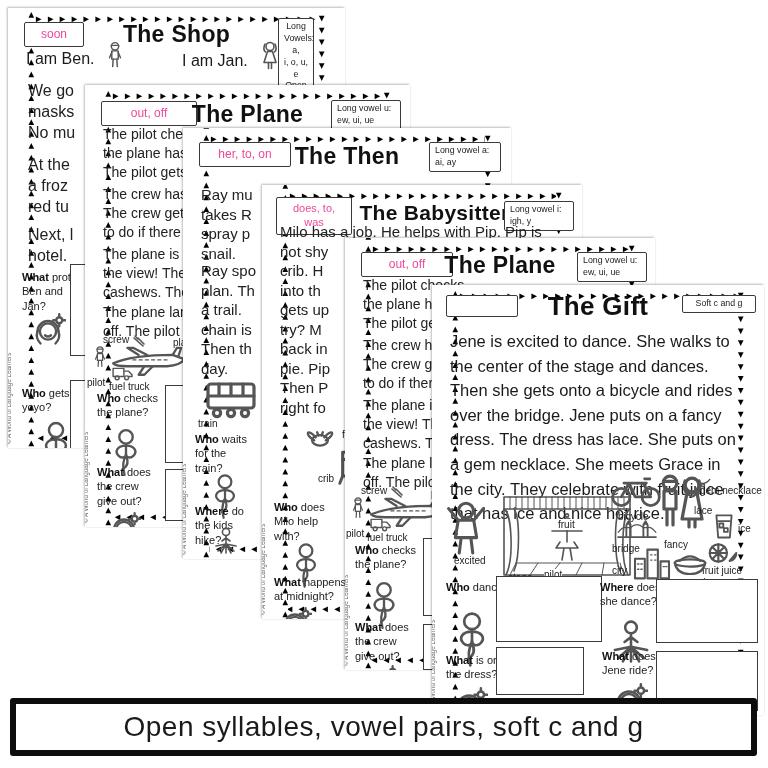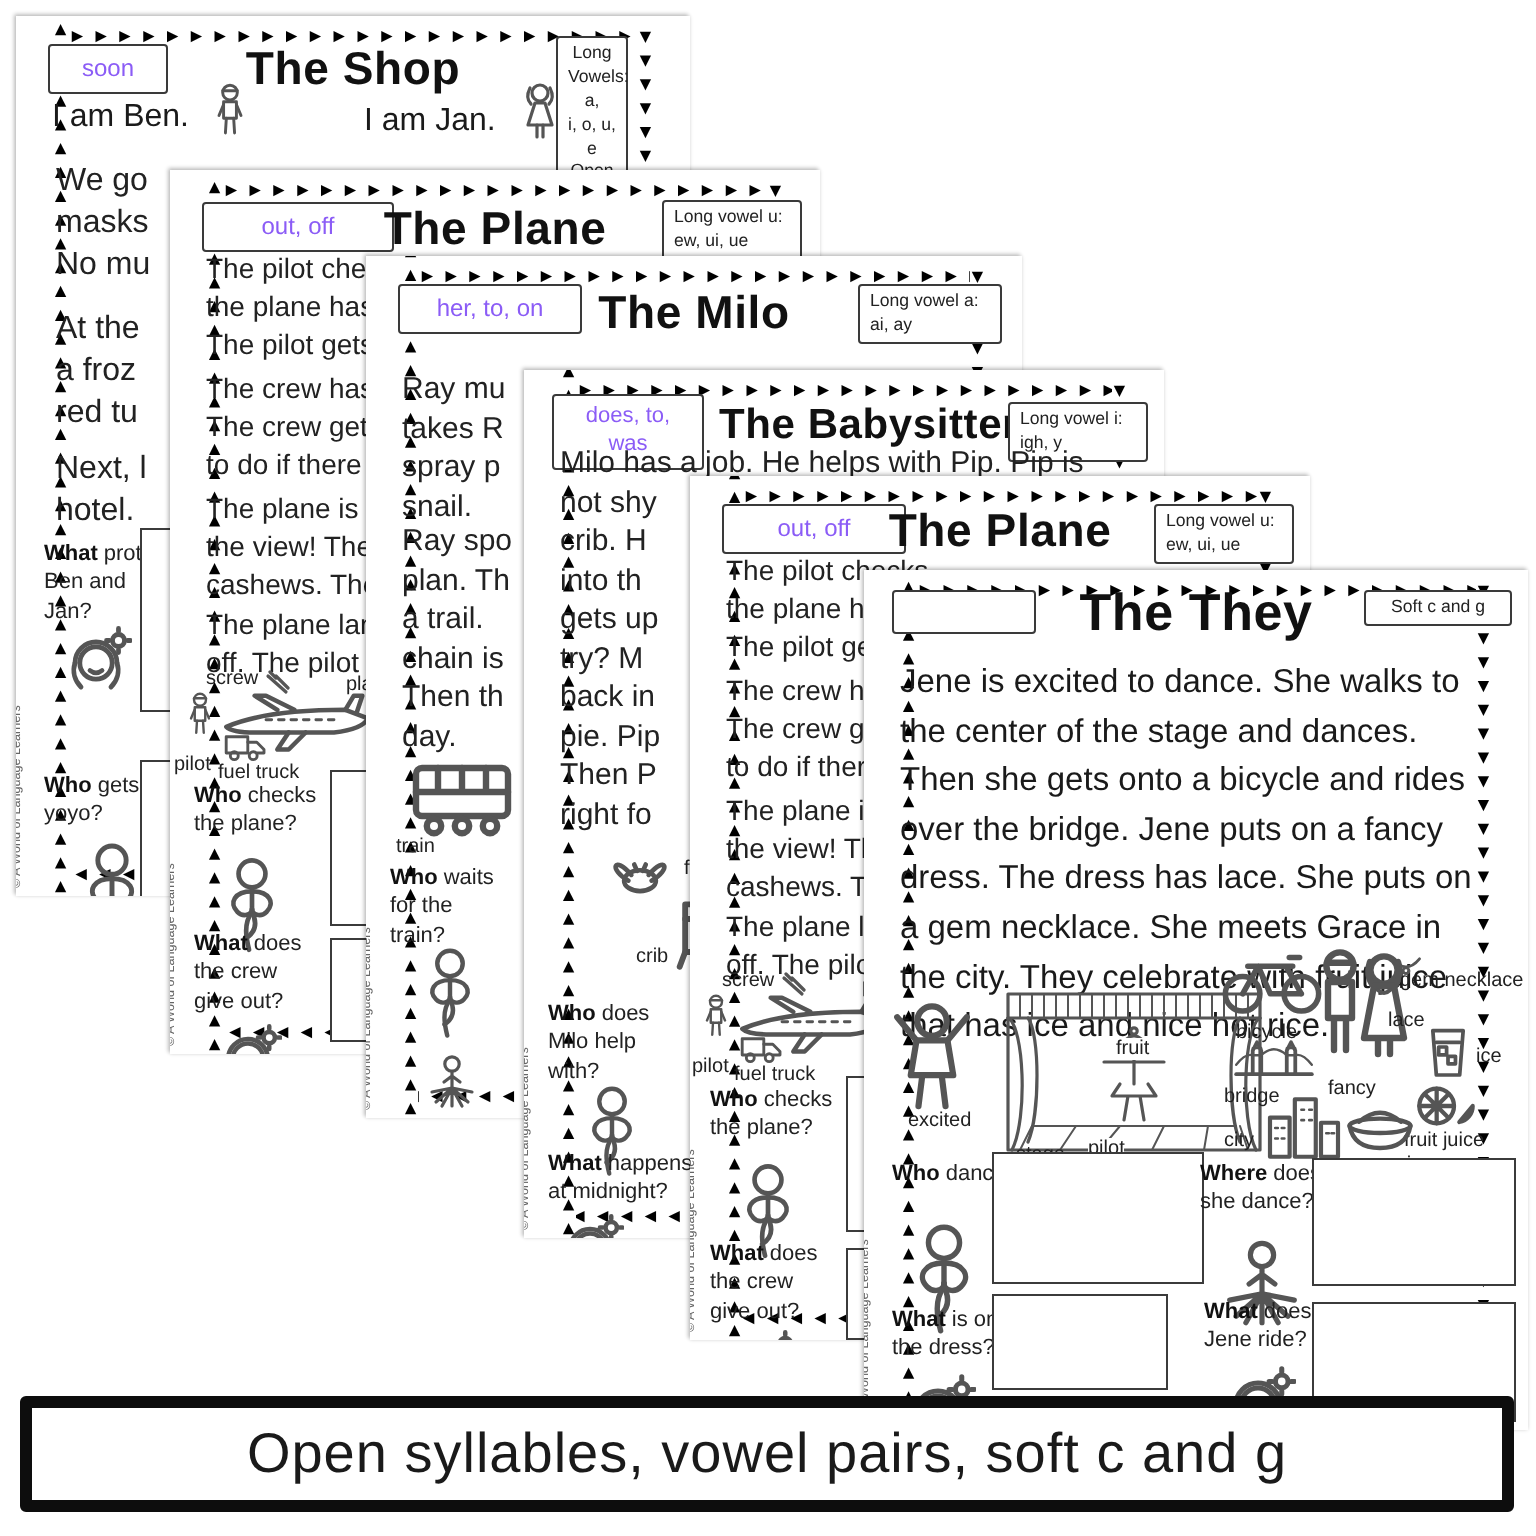--- a/index.html
+++ b/index.html
@@ -12,21 +12,21 @@
   .arr{position:absolute;height:11px;line-height:11px;font-size:9.5px;color:#000;
        overflow:hidden;white-space:nowrap}
   .arr::before{content:"►►►►►►►►►►►►►►►►►►►►►►►►►►►►►►►►►►►►►►►►►►►►►►►►►►►►►►►►►►►►►►►►►►►►►►";
        letter-spacing:2.5px}
   .arr.h{left:26px;right:26px;top:5px}
   .arr.hb{left:26px;right:26px;top:auto;bottom:5px;transform:scaleX(-1)}
   .arr.v{width:640px;transform-origin:0 0}
   .arr.vl{left:17px;top:100%;transform:rotate(-90deg)}
   .arr.vr{left:calc(100% - 17px);top:6px;transform:rotate(90deg)}
   .wbox{border:1.5px solid #3a3a3a;border-radius:2px;text-align:center;font-size:12px;
-        font-weight:500;padding:4px 3px;white-space:pre-line;line-height:1.25;color:#8b5cf6;
+        font-weight:500;padding:4px 3px;white-space:pre-line;line-height:1.25;color:#ec4899;
         background:#fff;box-sizing:border-box}
   .sbox{border:1.4px solid #3a3a3a;border-radius:2px;font-size:8.8px;line-height:1.35;
         padding:2px 5px;white-space:pre-line;color:#222;background:#fff;box-sizing:border-box}
   .ttl{font-weight:700;font-size:23px;letter-spacing:.3px;text-align:center;
        white-space:nowrap;color:#111}
   .bd{white-space:pre;color:#222}
   .flow{white-space:normal}
   .q{font-size:11px;line-height:1.3;color:#222}
   .qb{font-weight:700;color:#111}
   .qr{margin-left:3px}
@@ -276,21 +276,21 @@
     <div class="ab abox" style="left:80px;top:384px;width:160px;height:52px"></div>
     <div class="cp">© A World of Language Learners</div>
   </div>
 
   <div class="page" style="left:183px;top:128px;width:328px;height:431px">
     <div class="arr h"></div>
     <div class="arr hb"></div>
     <div class="arr v vl"></div>
     <div class="arr v vr"></div>
     <div class="ab wbox" style="left:16px;top:14px;width:92px">her, to, on</div>
-    <div class="ab ttl" style="left:0;right:0;top:15px">The Milo</div>
+    <div class="ab ttl" style="left:0;right:0;top:15px">The Then</div>
     <div class="ab sbox" style="left:246px;top:14px;width:72px">Long vowel a:
 ai, ay</div>
     <div class="ab bd" style="left:18px;top:133px;font-size:15px;line-height:19.5px">Ray spo
 plan. Th
 a trail.
 chain is
 Then th
 day.</div>
     <div class="ab bd" style="left:18px;top:57px;font-size:15px;line-height:19.5px">Ray mu
 takes R
@@ -300,20 +300,23 @@
         <use href="#sym-train"></use>
       </svg>
     <div class="ab lbl" style="left:15px;top:290px">train</div>
     <div class="ab q" style="left:12px;top:304px;width:60px">
       <span class="qb">Who</span><span class="qr">waits for the train?</span>
     </div>
     <svg class="ic ab" style="left:24px;top:344px" width="36" height="50" viewBox="0 0 26 34">
         <use href="#sym-person"></use>
       </svg>
     <div class="ab abox" style="left:80px;top:302px;width:160px;height:66px"></div>
+    <div class="ab q" style="left:12px;top:376px;width:60px">
+      <span class="qb">Where</span><span class="qr">do the kids hike?</span>
+    </div>
     <svg class="ic ab" style="left:26px;top:398px" width="34" height="30" viewBox="0 0 26 30">
         <use href="#sym-starperson"></use>
       </svg>
     <div class="ab abox" style="left:80px;top:380px;width:160px;height:44px"></div>
     <div class="cp">© A World of Language Learners</div>
   </div>
 
   <div class="page" style="left:262px;top:185px;width:320px;height:434px">
     <div class="arr h"></div>
     <div class="arr hb"></div>
@@ -410,21 +413,21 @@
       </svg>
     <div class="ab abox" style="left:78px;top:386px;width:160px;height:46px"></div>
     <div class="cp">© A World of Language Learners</div>
   </div>
 
   <div class="page" style="left:432px;top:285px;width:332px;height:430px">
     <div class="arr h"></div>
     <div class="arr v vl"></div>
     <div class="arr v vr"></div>
     <div class="ab wbox" style="left:14px;top:10px;width:72px;height:22px"></div>
-    <div class="ab ttl" style="left:0;right:0;top:6px;font-size:26px">The They</div>
+    <div class="ab ttl" style="left:0;right:0;top:6px;font-size:26px">The Gift</div>
     <div class="ab sbox" style="left:250px;top:10px;width:74px;text-align:center">Soft c and g</div>
     <div class="ab flow" style="left:18px;top:44px;width:298px;font-size:16.5px;line-height:24.6px">Jene is excited to dance. She walks to the center of the stage and dances. Then she gets onto a bicycle and rides over the bridge. Jene puts on a fancy dress. The dress has lace. She puts on a gem necklace. She meets Grace in the city. They celebrate with fruit juice that has ice and nice hot rice.</div>
 
     <svg class="ic ab" style="left:8px;top:212px" width="52" height="58" viewBox="0 0 26 30">
         <use href="#sym-excited"></use>
       </svg>
     <div class="ab lbl" style="left:22px;top:270px">excited</div>
     <svg class="ic ab" style="left:64px;top:204px" width="142" height="90" viewBox="0 0 130 90">
         <use href="#sym-stage"></use>
       </svg>

